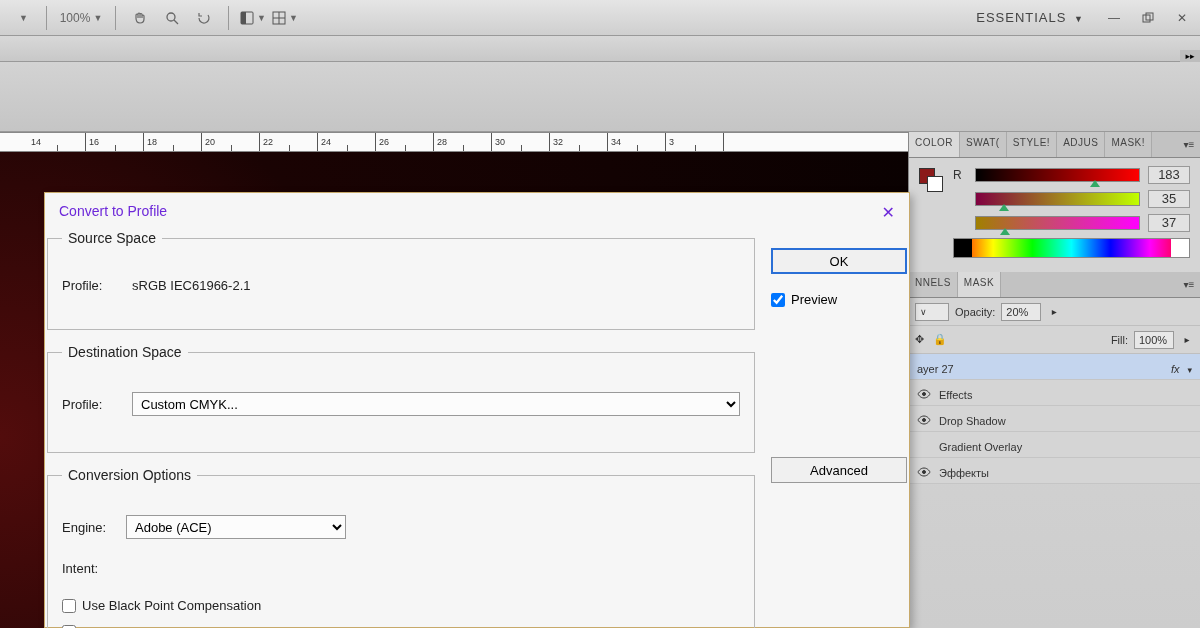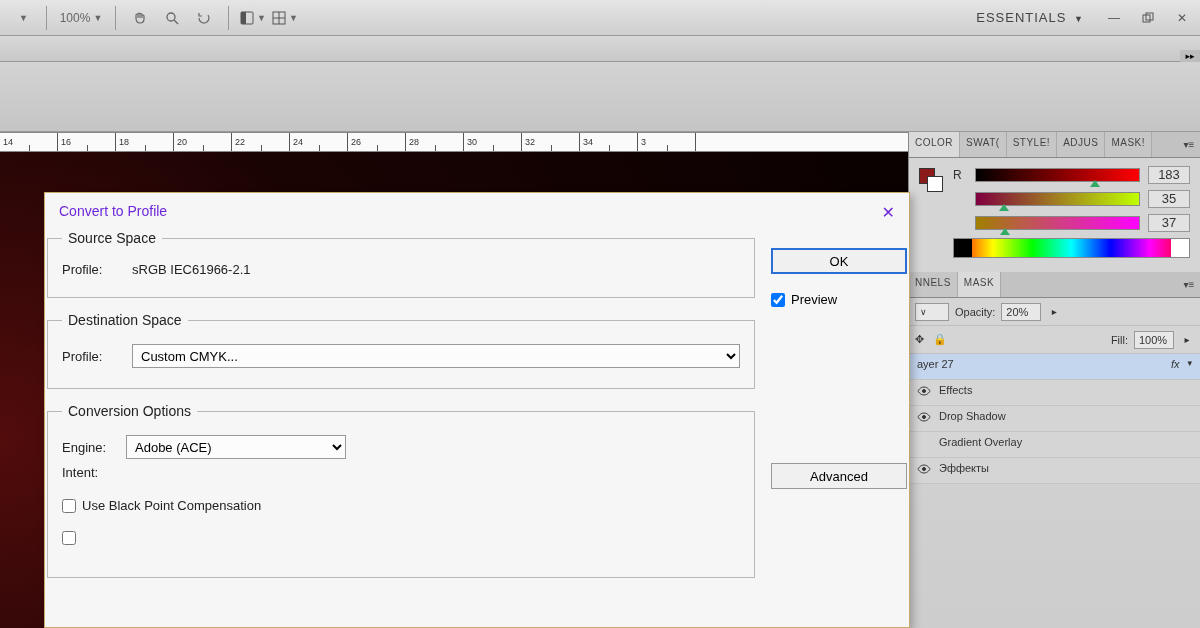--- a/index.html
+++ b/index.html
@@ -44,51 +44,51 @@
 .swatch-pair { position:absolute; left:10px; top:10px; width:24px; height:24px; }
 .sw1 { position:absolute; width:16px; height:16px; background:#8b1a1a; border:1px solid #333; }
 .sw2 { position:absolute; width:16px; height:16px; background:#fff; border:1px solid #333; left:8px; top:8px; }
 
 
 .layers-body { background: #d5d5d5; font-size: 11px; color: #333; }
 .layers-row { display: flex; align-items: center; padding: 4px 6px; height: 28px; border-bottom: 1px solid #bfbfbf; gap: 6px; }
 .mini-sel { height: 18px; background:#e8e8e8; border:1px solid #999; padding:0 4px; font-size:11px; display:flex; align-items:center; }
 .mini-inp { width: 40px; }
 .link-arrow { width: 14px; display:flex; justify-content:center; font-size:10px; }
-.layer-item { display:flex; align-items:flex-start; padding:4px 8px; height:26px; gap:8px; border-bottom:1px solid #c5c5c5; }
+.layer-item { display:flex; align-items:flex-end; padding:4px 8px; height:26px; gap:8px; border-bottom:1px solid #c5c5c5; }
 .layer-item.sel { background:#c4d5ee; }
 .eye { width:14px; height:14px; }
 .fx { margin-left:auto; font-style:italic; font-size:11px; }
 
 
 .ruler { position:absolute; left:0; top:132px; right:292px; height:20px; background:#fafafa; border-bottom:1px solid #888; border-top:1px solid #888; font-size:9px; color:#333; overflow:hidden; }
-.ruler-inner { display:flex; height:100%; }
+.ruler-inner { display:flex; height:100%;padding-left:28px; }
 .ruler-tick { flex:0 0 58px; border-right:1px solid #555; position:relative; padding-left:3px; padding-top:4px; }
 .ruler-tick::after { content:''; position:absolute; bottom:0; left:29px; width:1px; height:6px; background:#555; }
 
 
 .canvas-bg { position:absolute; left:0; top:152px; width:908px; height:476px; background: radial-gradient(circle at 0% 60%, #520c0c 0%, #1a0303 40%, #0a0101 100%); }
 
 
 .dialog { position:absolute; left:44px; top:192px; width:866px; height:436px; background:#f6f6f6; border:1px solid #c7a96a; box-shadow: 3px 3px 8px rgba(0,0,0,.25); }
 .dlg-title { padding:10px 14px 4px; font-size:14px; color:#6d28d9; display:flex; }
 .dlg-close { margin-left:auto; font-size:16px; cursor:pointer; font-family: sans-serif; }
 .dlg-body { display:flex; padding: 4px 2px; gap:16px; }
 .dlg-left { flex:1; }
 .dlg-right { width:136px; padding-top:18px; display:flex; flex-direction:column; gap:8px; align-items:stretch; }
 fieldset { border:1px solid #b8b8b8; margin-bottom:14px; padding:10px 14px 14px; font-size:13px; color:#222; }
 legend { padding:0 6px; font-size:14px; }
-.fld-row { display:flex; align-items:center; gap:10px; margin:6px 0; }
+.fld-row { display:flex; align-items:center; gap:10px; margin:22px 0; }
 .fld-row label { min-width:60px; text-align:left; }
 .fld-row label.eng { min-width:54px; }
 select.combo { flex:1; height:24px; border:1px solid #999; background:#fcfcfc; font-size:13px; padding:0 4px; }
 select.combo.short { flex:0 0 220px; }
 .btn { height:26px; border:1px solid #999; background:#f0f0f0; font-size:13px; cursor:pointer; }
 .btn.primary { border:2px solid #2a6fd6; }
-.chk-row { display:flex; align-items:center; gap:6px; font-size:13px; margin:18px 0; }
+.chk-row { display:flex; align-items:center; gap:6px; font-size:13px; margin:12px 0; }
 input[type=checkbox] { width:14px; height:14px; }
 .adv { margin-top: 130px; text-align: center; }
 .collapse-arrow { position:absolute; right:0; top:-12px; width:20px; height:12px; background:#bdbdbd; font-size:9px; text-align:center; line-height:12px; }
 
 </style>
 </head>
 <body>
 
 <div class="toolbar">
   <div class="tb-btn tb-dd">

